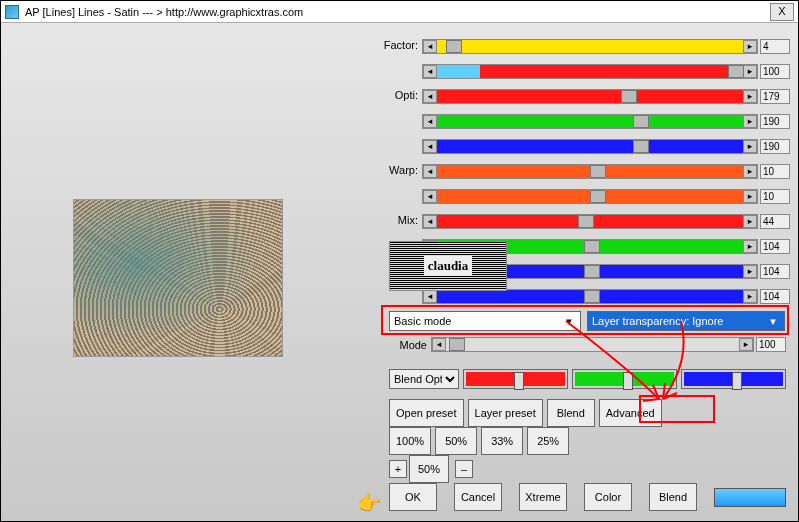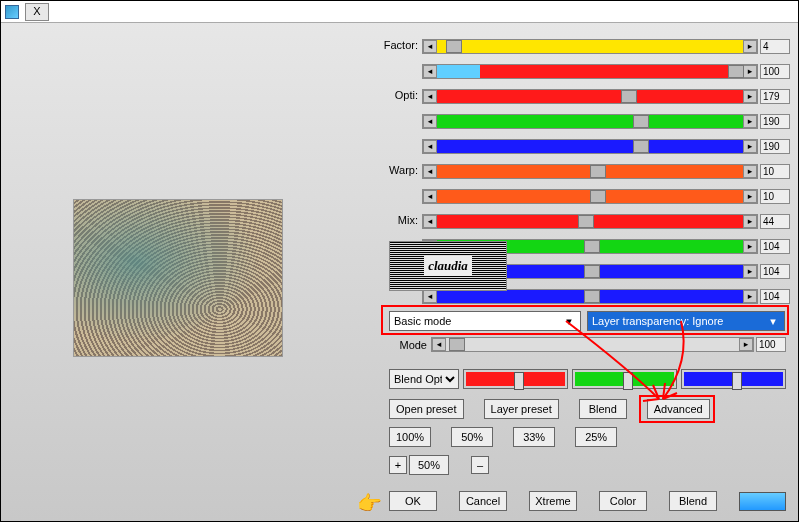--- a/index.html
+++ b/index.html
@@ -21,51 +21,52 @@
 .track{flex:1;height:13px;position:relative}
 .thumb{position:absolute;width:16px;height:13px;background:#bbb;border:1px solid #777;top:0}
 .val{width:30px;border:1px solid #888;height:15px;margin-left:2px;padding:0 2px;background:#eee;line-height:13px;font-size:10px}
 .yellow .track{background:#ffe600}
 .cyan .track{background:linear-gradient(90deg,#60cfff 14%,#ff1a1a 14%)}
 .red .track{background:#ff1a1a}
 .green .track{background:#13d613}
 .blue .track{background:#1a1aff}
 .orange .track{background:#ff5a1a}
 .logo{margin:10px 0 0 0;width:118px;height:50px;background:repeating-linear-gradient(#000,#000 1px,#ddd 1px,#ddd 2px);border:1px solid #888;display:flex;align-items:center;justify-content:center}
-.logo span{background:#eee;font-style:italic;font-weight:bold;padding:2px 4px;font-family:serif;font-size:13px}
+.logo span{background:#eee;font-weight:bold;padding:2px 4px;font-family:serif;font-size:13px}
 .red-box{border:2px solid red;position:absolute}
 .combo{height:20px;border:1px solid #666;background:#fff;display:flex;align-items:center;padding:0 4px}
 .combo.sel{background:#1a6bd8;color:#fff}
 .combo .chev{margin-left:auto;width:14px;text-align:center}
-.btn{height:20px;border:1px solid #666;background:#eee;padding:0 6px;display:inline-flex;align-items:center;justify-content:center;margin-right:20px;min-width:48px}
+.btn{height:28px;border:1px solid #666;background:#eee;padding:0 6px;display:inline-flex;align-items:center;justify-content:center;margin-right:4px;min-width:48px}
 .mode-row{position:absolute;top:336px;left:388px;right:12px;display:flex;align-items:center}
 .mode-row .slabel{width:42px}
 .blend-row{position:absolute;top:368px;left:388px;right:12px;display:flex;align-items:center;gap:4px}
 .blend-row select{height:20px;border:1px solid #666;font-size:11px;width:70px}
 .color-slider{flex:1;height:20px;border:1px solid #666;display:flex;align-items:center;position:relative}
 .color-slider .t{flex:1;height:14px;margin:0 2px;position:relative}
 .color-slider .h{position:absolute;width:10px;height:18px;background:#ddd;border:1px solid #555;top:0}
 .cs-red .t{background:#ff1a1a}
 .cs-green .t{background:#13d613}
 .cs-blue .t{background:#1a1aff}
 .action-row{position:absolute;left:388px;display:flex;align-items:center}
 .zoom-row{position:absolute;top:454px;left:388px;display:flex;align-items:center;gap:2px}
 .zoom-row .sq{width:18px;height:18px;border:1px solid #666;background:#eee;text-align:center;line-height:16px}
-.bottom{position:absolute;bottom:10px;left:388px;right:12px;display:flex;align-items:center;gap:2px}
+.bottom{position:absolute;bottom:10px;left:388px;right:12px;display:flex;align-items:center;gap:13px}
 .swatch{width:82px;height:19px;background:linear-gradient(#6cf,#29f);border:1px solid #555;margin-left:auto}
 .pointer{position:absolute;left:356px;bottom:6px;font-size:20px}
 .annot{position:absolute;pointer-events:none}
 svg.annot path{stroke:red;stroke-width:2;fill:none}
 </style>
 </head>
 <body>
 
 <div class="dialog">
  <div class="titlebar">
   <div class="icon"></div>
+  <div class="title">AP [Lines]  Lines - Satin   --- &gt; http://www.graphicxtras.com</div>
   <div class="close">X</div>
  </div>
 
  <div class="preview"></div>
 
  <div class="panel" id="sliders">
       <div class="slider-row">
         <div class="slabel">Factor:</div>
         <div class="scroll yellow">
           <div class="arrow">◂</div>

